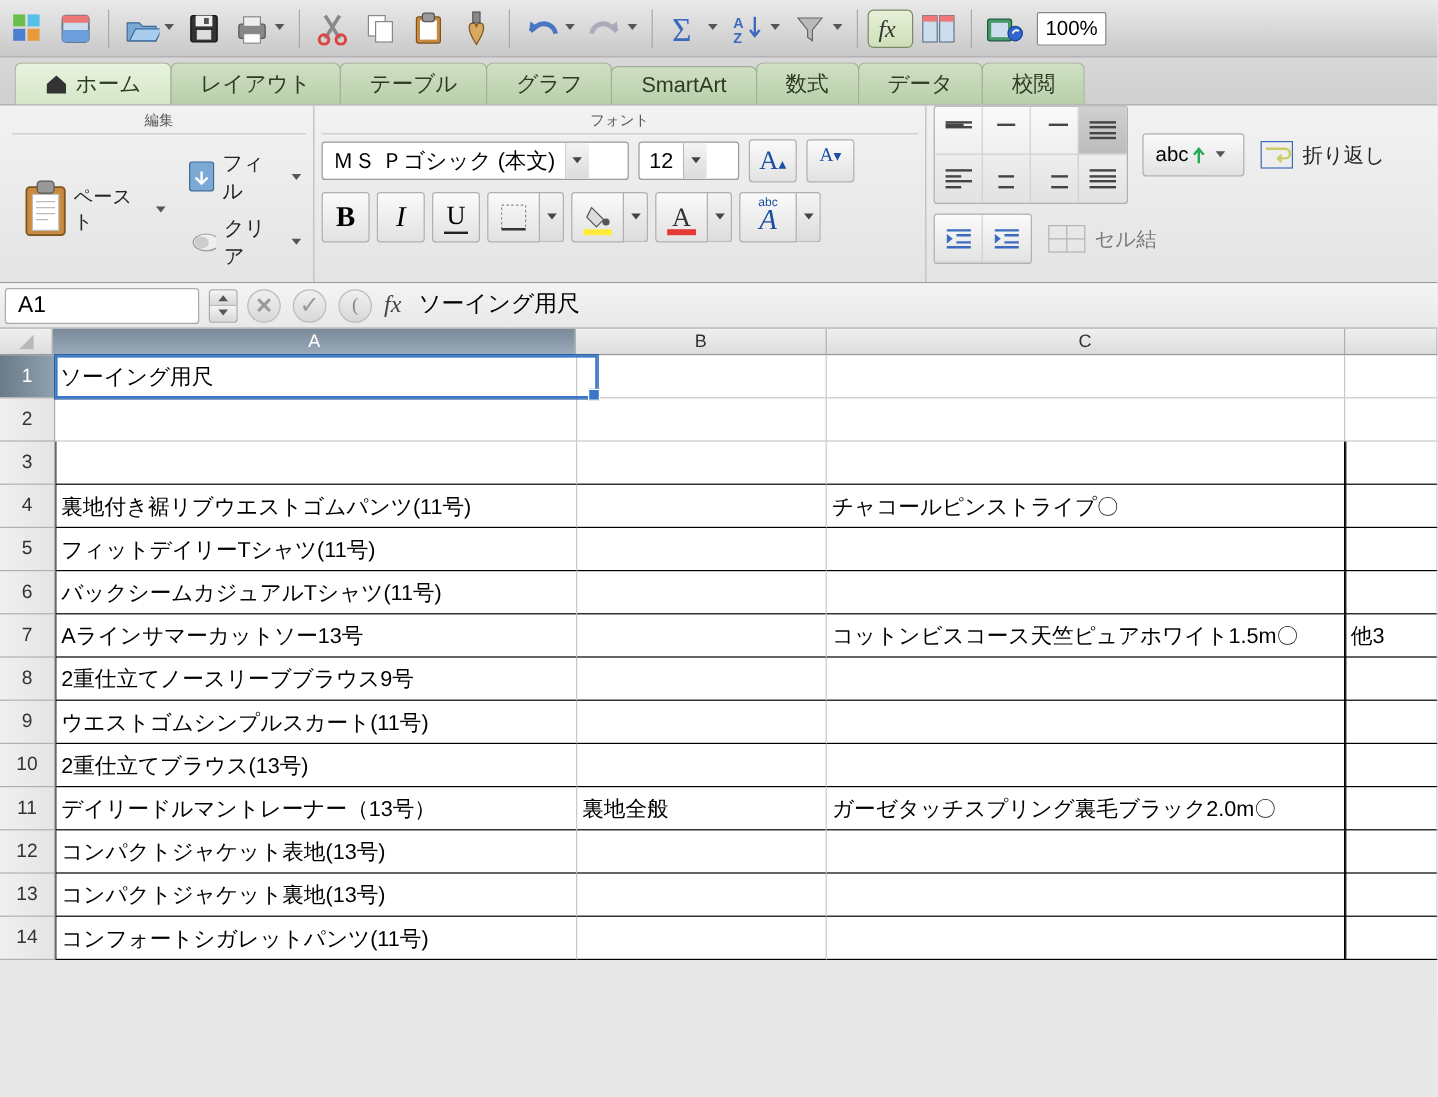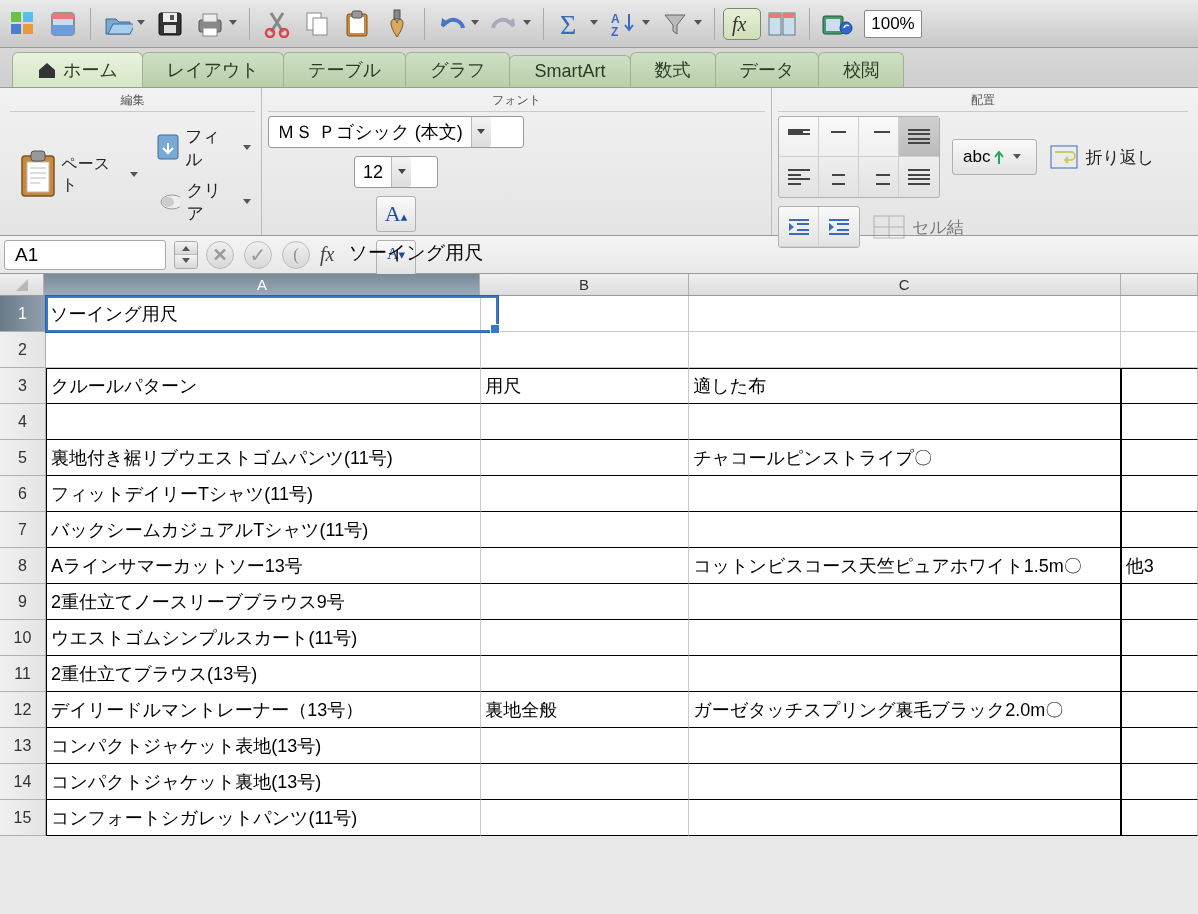--- a/index.html
+++ b/index.html
@@ -411,21 +411,21 @@
           <span class="txtbtn">クリア</span>
             <span class="mini-dd"></span>
         </div>
       </div>
     </div>
   </div>
 
   <div class="rb-group" style="width:510px">
     <div class="rb-title">フォント</div>
     <div class="rb-body" style="flex-direction:column;align-items:flex-start;gap:8px;">
-      <div class="row" style="gap:8px;flex-direction:column;">
+      <div class="row" style="gap:8px;">
         <div class="ddrow" style="width:256px">
           <span class="txt">ＭＳ Ｐゴシック (本文)</span>
             <span class="ddarrow"></span>
         </div>
         <div class="ddrow" style="width:84px">
           <span class="txt">12</span>
             <span class="ddarrow"></span>
         </div>
         <div class="sizebtn">
             <span style="font-size:22px">A</span>
@@ -473,21 +473,20 @@
             <span style="font-size:10px;color:#1a4fa0;position:absolute;top:3px;">abc</span>
             <span style="font-family:serif;font-size:24px;font-style:italic;color:#1a4fa0;margin-top:6px;">A</span>
           </div>
           <div class="ddarrow" style="border:1px solid #b0b0b0;border-left:none;border-radius:0 3px 3px 0;height:42px;"></div>
         </div>
       </div>
     </div>
   </div>
 
   <div class="rb-group" style="flex:1;border-right:none;">
-    <div class="rb-title">配置</div>
     <div class="rb-body" style="flex-direction:column;align-items:flex-start;gap:8px;">
      <div class="row" style="gap:12px;">
       <div class="align-cluster">
         <div class="align-cell">
               <div class="align-lines" style="justify-content:flex-start">
                 <b></b>
                 <b style="width:70%"></b>
                 <b></b>
               </div>
             </div>
@@ -644,26 +643,20 @@
         <div class="cell cB"></div>
         <div class="cell cC"></div>
         <div class="cell cD"></div>
       </div>
     <div class="crow">
         <div class="cell cA"></div>
         <div class="cell cB"></div>
         <div class="cell cC"></div>
         <div class="cell cD"></div>
       </div>
-    <div class="crow range toprow">
-        <div class="cell cA">クルールパターン</div>
-        <div class="cell cB">用尺</div>
-        <div class="cell cC">適した布</div>
-        <div class="cell cD"></div>
-      </div>
     <div class="crow range">
         <div class="cell cA"></div>
         <div class="cell cB"></div>
         <div class="cell cC"></div>
         <div class="cell cD"></div>
       </div>
     <div class="crow range">
         <div class="cell cA">裏地付き裾リブウエストゴムパンツ(11号)</div>
         <div class="cell cB"></div>
         <div class="cell cC">チャコールピンストライプ〇</div>

